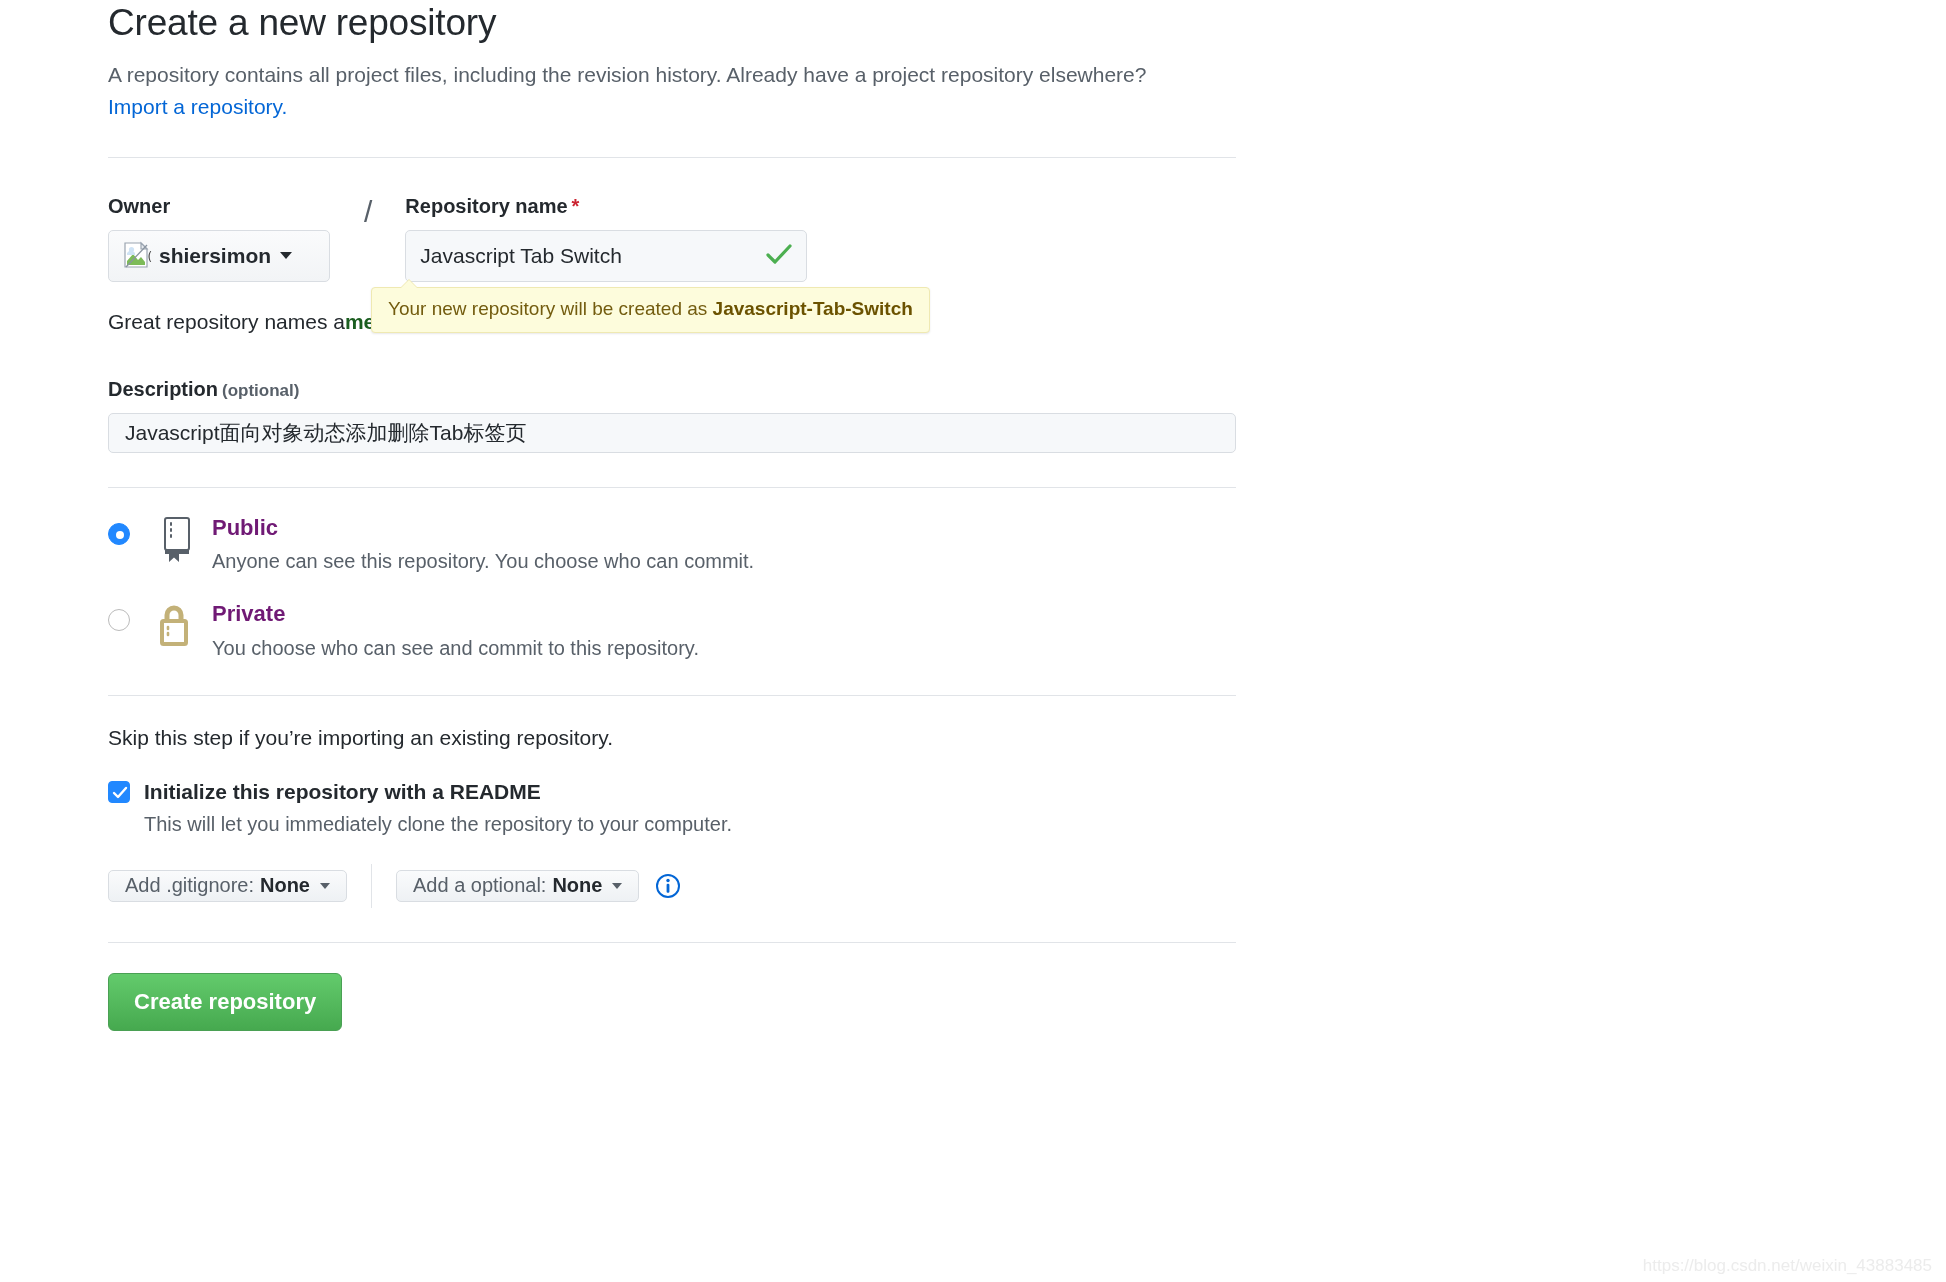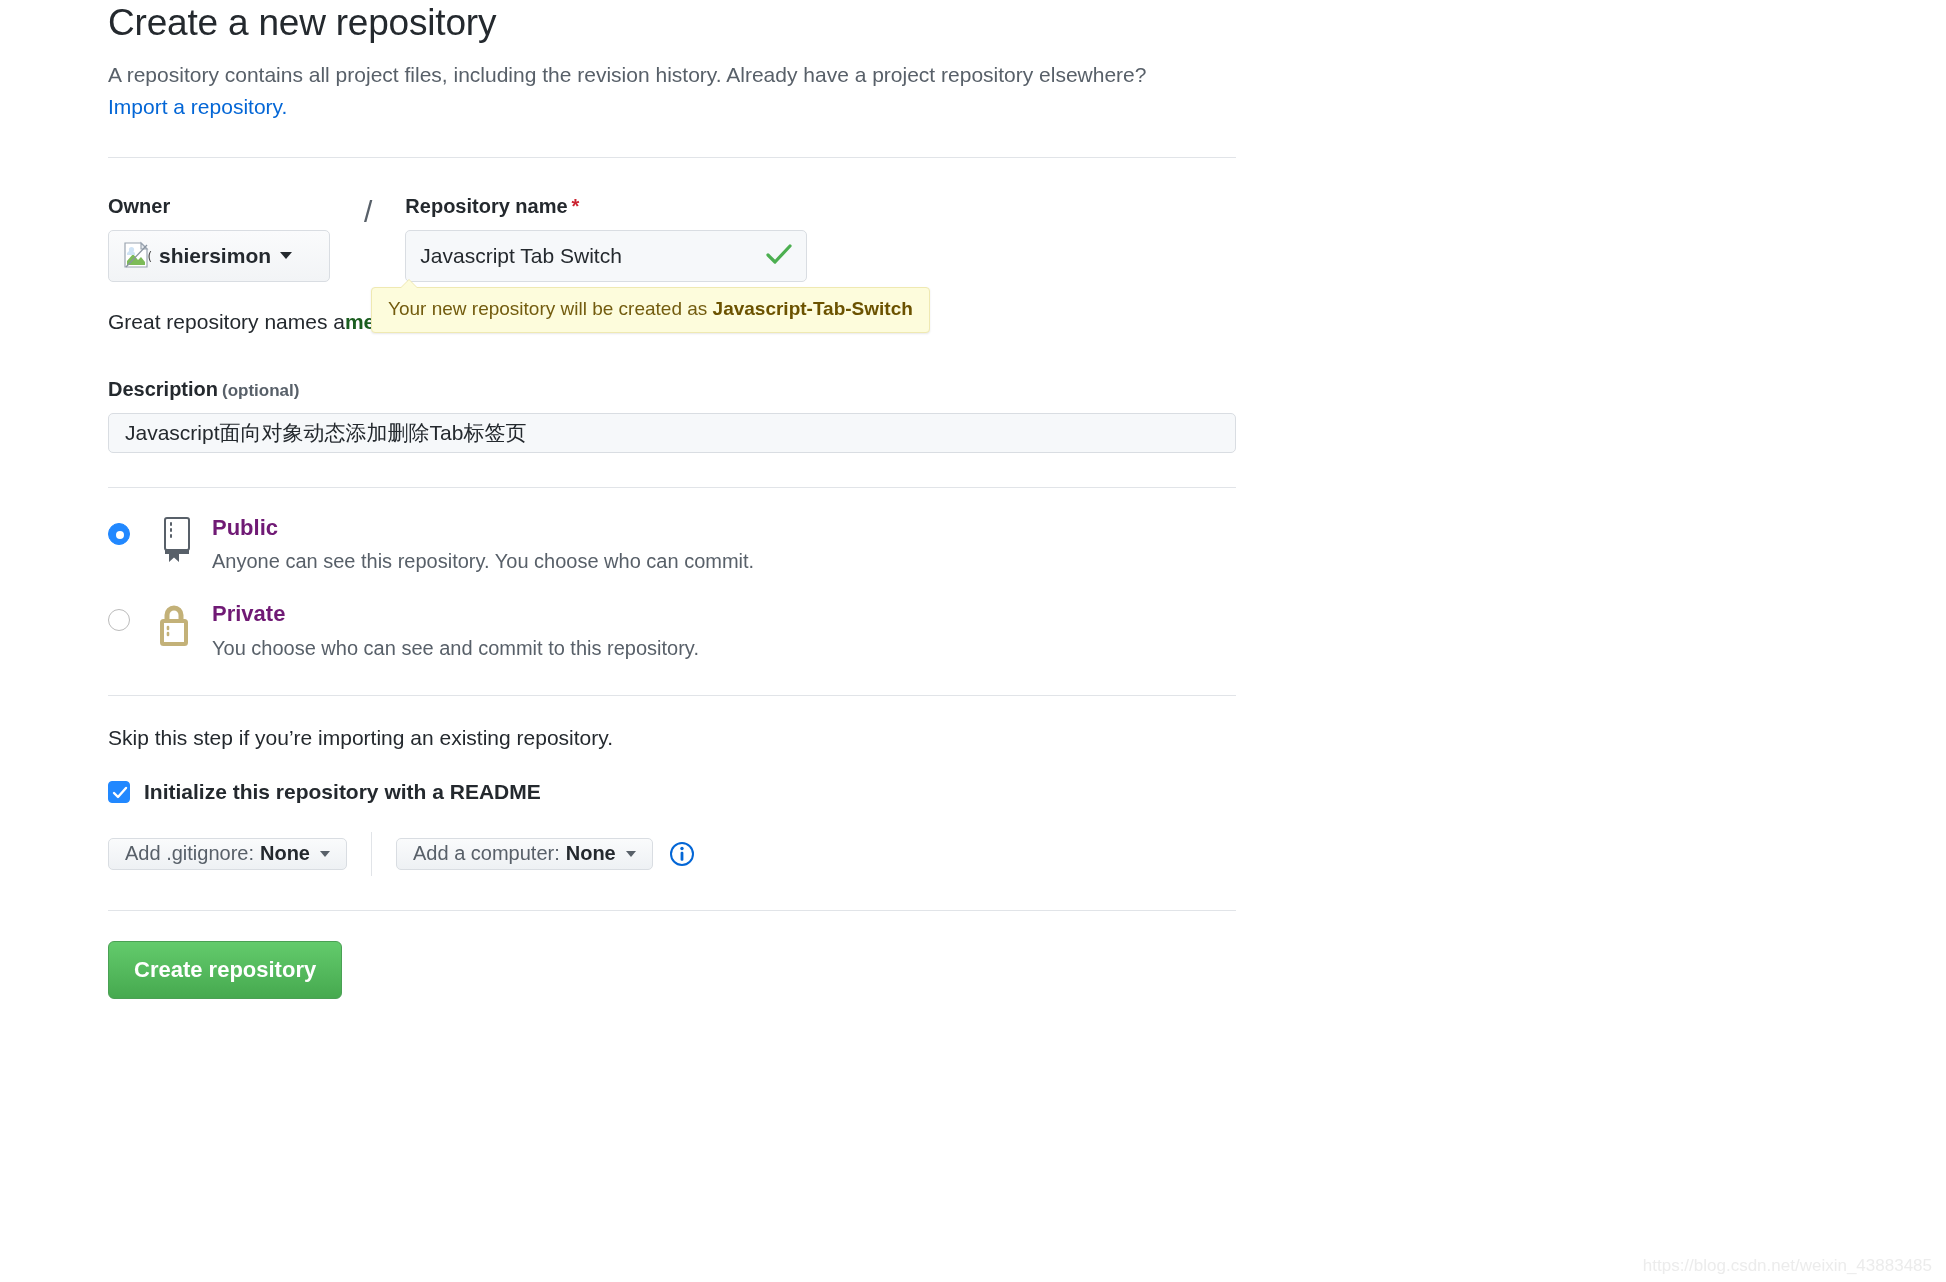--- a/index.html
+++ b/index.html
@@ -486,32 +486,33 @@
   <div class="skip-line">Skip this step if you’re importing an existing repository.</div>
 
   <div class="readme-row">
     <span class="checkbox">
       <svg width="16" height="16" viewBox="0 0 16 16">
         <path d="M2,8 L6,12 L14,3" fill="none" stroke="#ffffff" stroke-width="2.4" stroke-linecap="round" stroke-linejoin="round"></path>
       </svg>
     </span>
     <span class="readme-label">Initialize this repository with a README</span>
   </div>
+  <div class="readme-sub">This will let you immediately clone the repository to your computer.</div>
 
   <div class="selects-row">
     <span class="btn-select">
       <span>Add .gitignore:</span>
         <b>None</b>
       <span class="caret"></span>
     </span>
 
     <span class="vsep"></span>
 
     <span class="btn-select">
-      <span>Add a computer:</span>
+      <span>Add a optional:</span>
         <b>None</b>
       <span class="caret"></span>
     </span>
 
     <span class="info-icon">
       <svg width="26" height="26" viewBox="0 0 26 26">
         <circle cx="13" cy="13" r="11" fill="none" stroke="#0366d6" stroke-width="2"></circle>
         <circle cx="13" cy="7.5" r="1.7" fill="#0366d6"></circle>
         <rect x="11.6" y="10.8" width="2.8" height="9" rx="1.1" fill="#0366d6"></rect>
       </svg>

